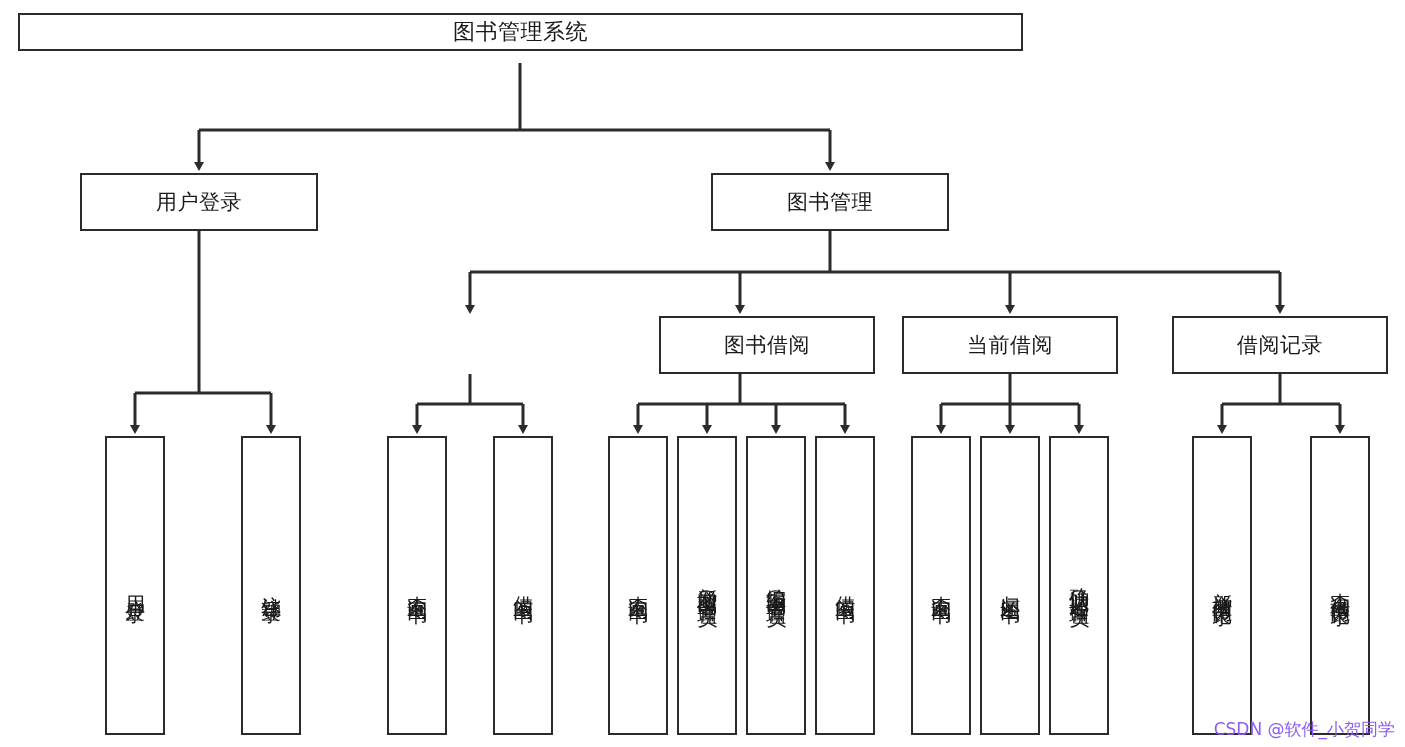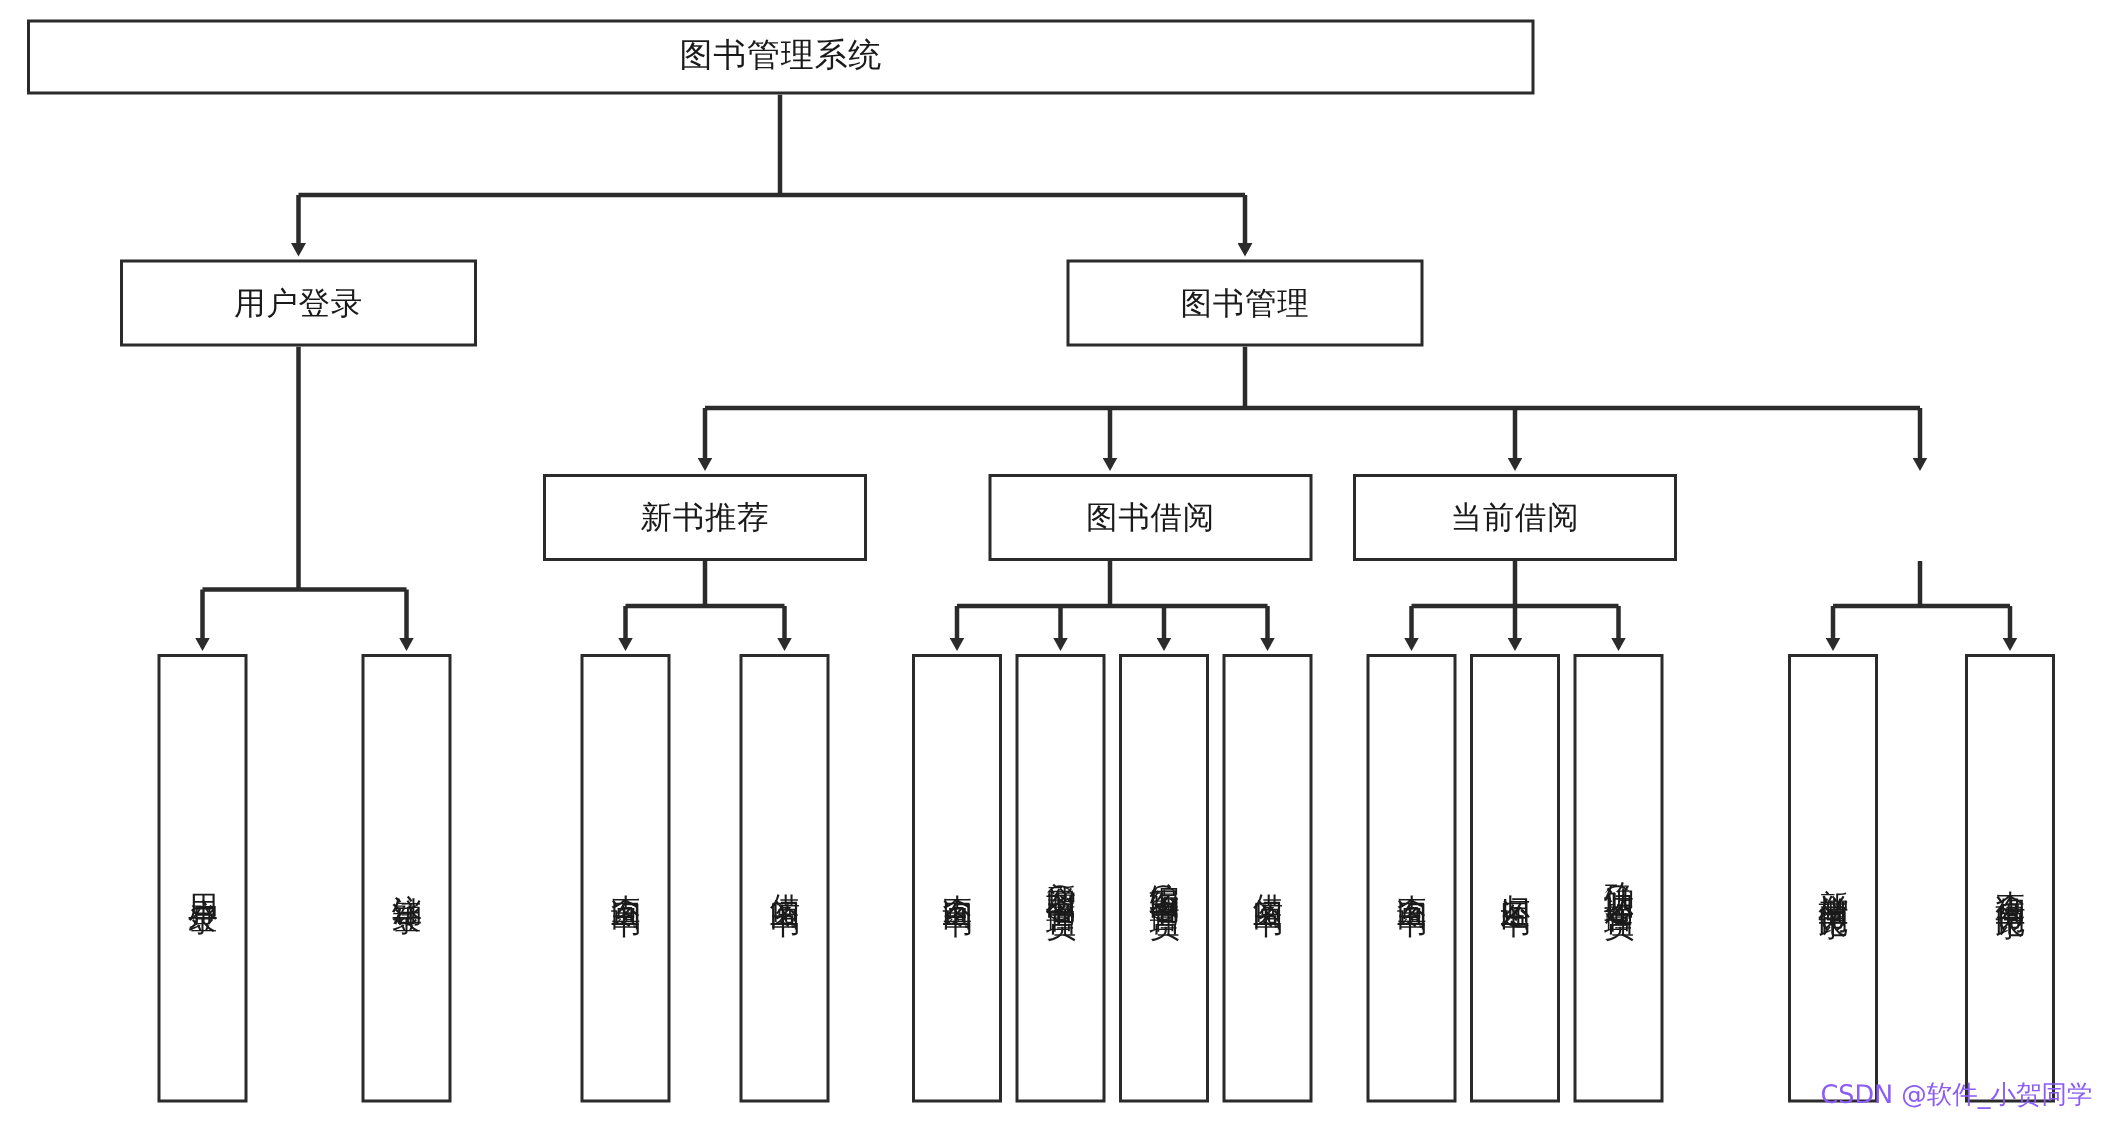--- a/index.html
+++ b/index.html
@@ -107,39 +107,39 @@
       <path d="M1010,404 L1010,426" marker-end="url(#arrow)"></path>
       <path d="M1079,404 L1079,426" marker-end="url(#arrow)"></path>
 
       <path d="M1280,374 L1280,404"></path>
       <path d="M1222,404 L1340,404"></path>
       <path d="M1222,404 L1222,426" marker-end="url(#arrow)"></path>
       <path d="M1340,404 L1340,426" marker-end="url(#arrow)"></path>
     </g>
   </svg>
 
-  <div class="node root" style="left:18px; top:13px; width:1005px; height:50px;">
+  <div class="node root" style="left:18px; top:13px; width:1005px; height:38px;">
     <span class="node-label">图书管理系统</span>
   </div>
 
   <div class="node" style="left:80px; top:173px; width:238px; height:58px;">
     <span class="node-label">用户登录</span>
   </div>
   <div class="node" style="left:711px; top:173px; width:238px; height:58px;align-items:center;">
     <span class="node-label">图书管理</span>
   </div>
 
-  <div class="node" style="left:362px; top:316px; width:216px; height:58px;">
-    <span class="node-label">新书推荐</span>
-  </div>
   <div class="node" style="left:632px; top:316px; width:216px; height:58px;margin-left:27px;">
     <span class="node-label">图书借阅</span>
   </div>
   <div class="node" style="left:902px; top:316px; width:216px; height:58px;">
     <span class="node-label">当前借阅</span>
+  </div>
+  <div class="node" style="left:1172px; top:316px; width:216px; height:58px;">
+    <span class="node-label">借阅记录</span>
   </div>
 
   <div class="node vertical" style="left:105px; top:436px; width:60px; height:299px;">
     <span class="node-label">用户登录</span>
   </div>
   <div class="node vertical" style="left:241px; top:436px; width:60px; height:299px;">
     <span class="node-label">注销登录</span>
   </div>
 
   <div class="node vertical" style="left:387px; top:436px; width:60px; height:299px;">

